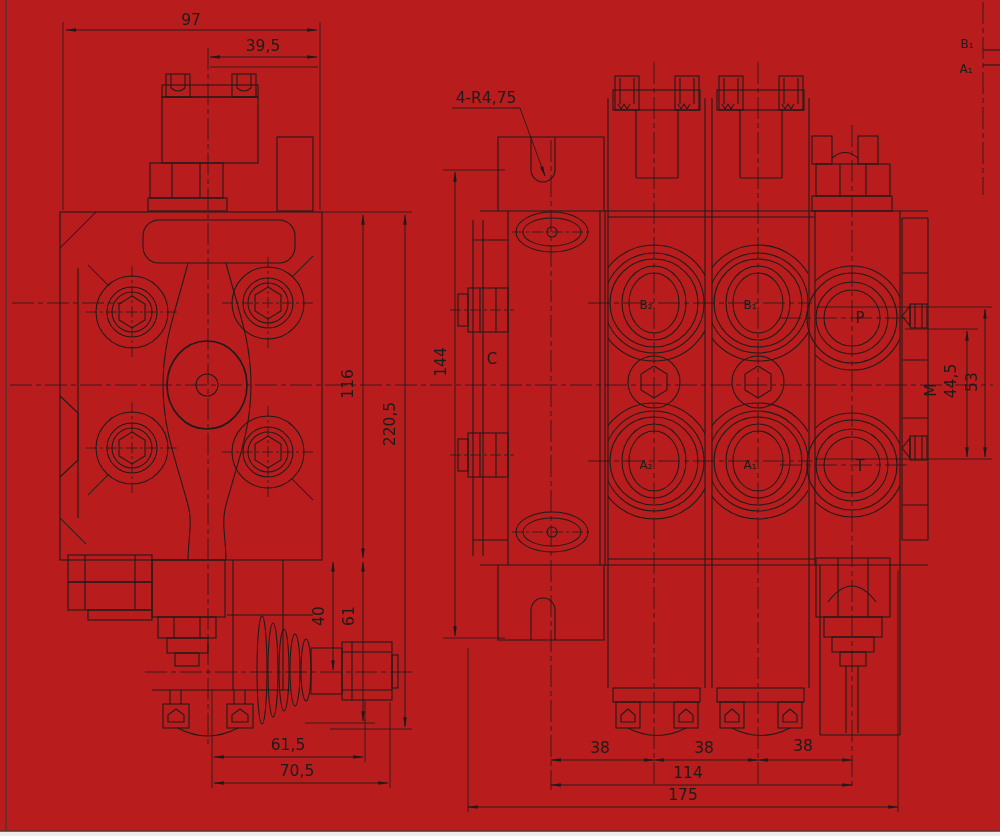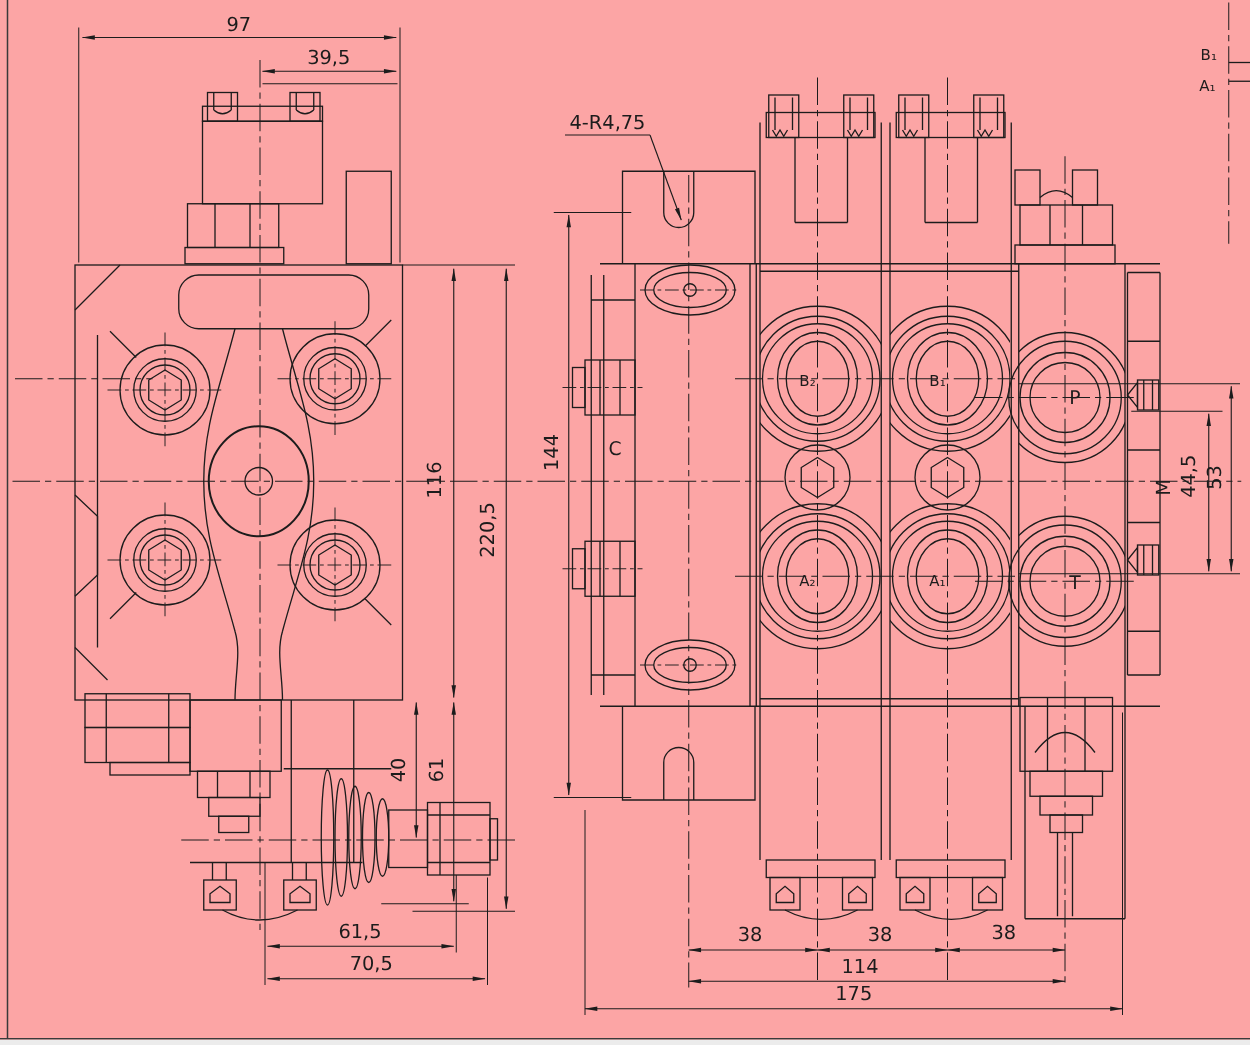--- a/index.html
+++ b/index.html
@@ -1,16 +1,16 @@
 <!DOCTYPE html>
 <html><head>
 <meta charset="utf-8">
 <style>
   html,body{margin:0;padding:0;background:#ffffff;}
-  .stage{position:relative;width:1000px;height:836px;background:#fca5a5;overflow:hidden;}
+  .stage{position:relative;width:1000px;height:836px;background:#b91c1c;overflow:hidden;}
   svg{display:block;}
   .ln{fill:none;stroke:#1c1c1c;stroke-width:1.05;stroke-linecap:butt;stroke-linejoin:miter;}
   .thick{stroke-width:1.6;}
   .thin{stroke-width:0.8;}
   .dim{stroke-width:0.9;}
   .cld{stroke-width:0.8;stroke-dasharray:22 4 5 4;}   
   .cl2{stroke-width:0.75;stroke-dasharray:11 3 3 3;}  
   .frame{stroke:#3a3a3a;stroke-width:1.2;}
   .t{fill:#1c1c1c;stroke:none;font-family:"DejaVu Sans",sans-serif;font-size:15.5px;text-anchor:middle;}
   .tp{font-size:12px;}

